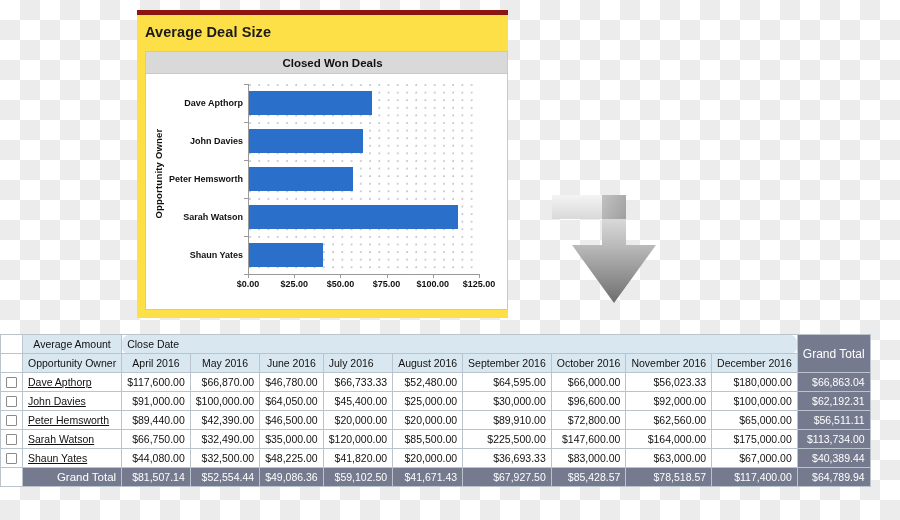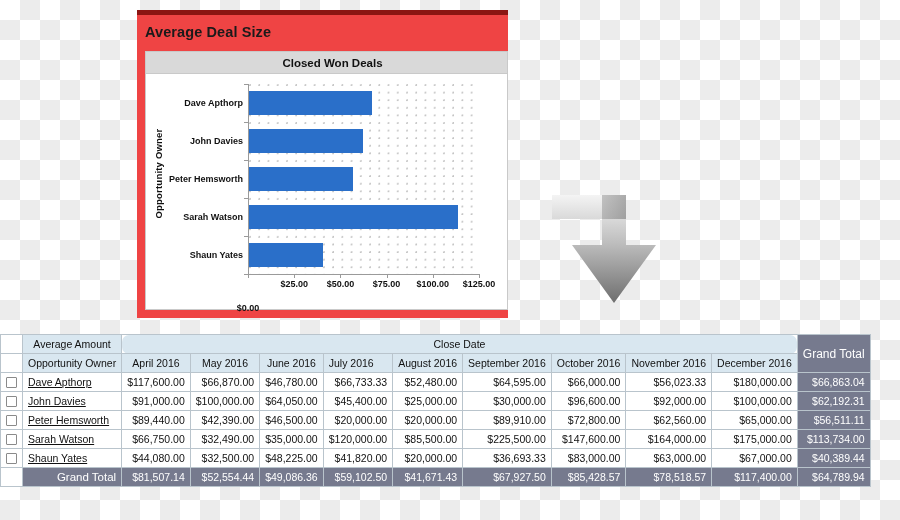--- a/index.html
+++ b/index.html
@@ -12,21 +12,21 @@
     background-image:
       linear-gradient(45deg,#ececec 25%,transparent 25%,transparent 75%,#ececec 75%),
       linear-gradient(45deg,#ececec 25%,transparent 25%,transparent 75%,#ececec 75%);
     background-size:40px 40px;
     background-position:0 0, 20px 20px;
   }
 
   
   #report-card {
     position:absolute; left:137px; top:10px; width:371px; height:308px;
-    background:#ef4444;
+    background:#fde047;
   }
   #report-rule { height:5px; background:#8b1512; width:100%; }
   #report-title {
     font-size:14.5px; font-weight:bold; color:#1a1a1a;
     padding:9px 0 7px 8px; letter-spacing:.1px;
   }
   #chart-panel {
     position:absolute; left:8px; top:41px; width:363px; height:259px;
     border:1px solid #c9c9c9; background:#ffffff;
   }
@@ -108,21 +108,21 @@
     text-align:left; border:1px solid #9fa3b4;
   }
   .gt-cell {
     background:#767a8e; color:#ffffff; font-weight:bold; text-align:right;
     border:1px solid #9fa3b4;
   }
   .gt-row td { background:#767a8e; color:#ffffff; font-weight:bold;
                border:1px solid #9fa3b4; }
   .gt-row .chk-col { background:#ffffff; border:1px solid #ffffff; }
   .gt-row .gt-label { text-align:right; font-size:11.5px; }
-  .close-date-hdr { background:#d9e7f0; font-weight:bold; text-align:center;border-radius:7px; }
+  .close-date-hdr { background:#d9e7f0; font-weight:bold; text-align:left;border-radius:7px; }
 </style>
 </head>
 <body>
 
 <div id="report-card">
 
   <div id="report-rule"></div>
 
   <div id="report-title">Average Deal Size</div>
 
@@ -173,21 +173,21 @@
         </div>
       <div id="y-ticks-holder">
           <div class="ytick" style="top: 10px;"></div>
           <div class="ytick" style="top: 48px;"></div>
           <div class="ytick" style="top: 86px;"></div>
           <div class="ytick" style="top: 124px;"></div>
           <div class="ytick" style="top: 162px;"></div>
           <div class="ytick" style="top: 200px;"></div>
         </div>
       <div id="x-tick-labels">
-          <span style="left: 40px; margin-top: 24px;">$0.00</span>
+          <span style="left: 40px;">$0.00</span>
           <span style="left: 86.2px;">$25.00</span>
           <span style="left: 132.4px;">$50.00</span>
           <span style="left: 178.6px;">$75.00</span>
           <span style="left: 224.8px;">$100.00</span>
           <span style="left: 271px;">$125.00</span>
         </div>
 
     </div>
   </div>
 </div>

